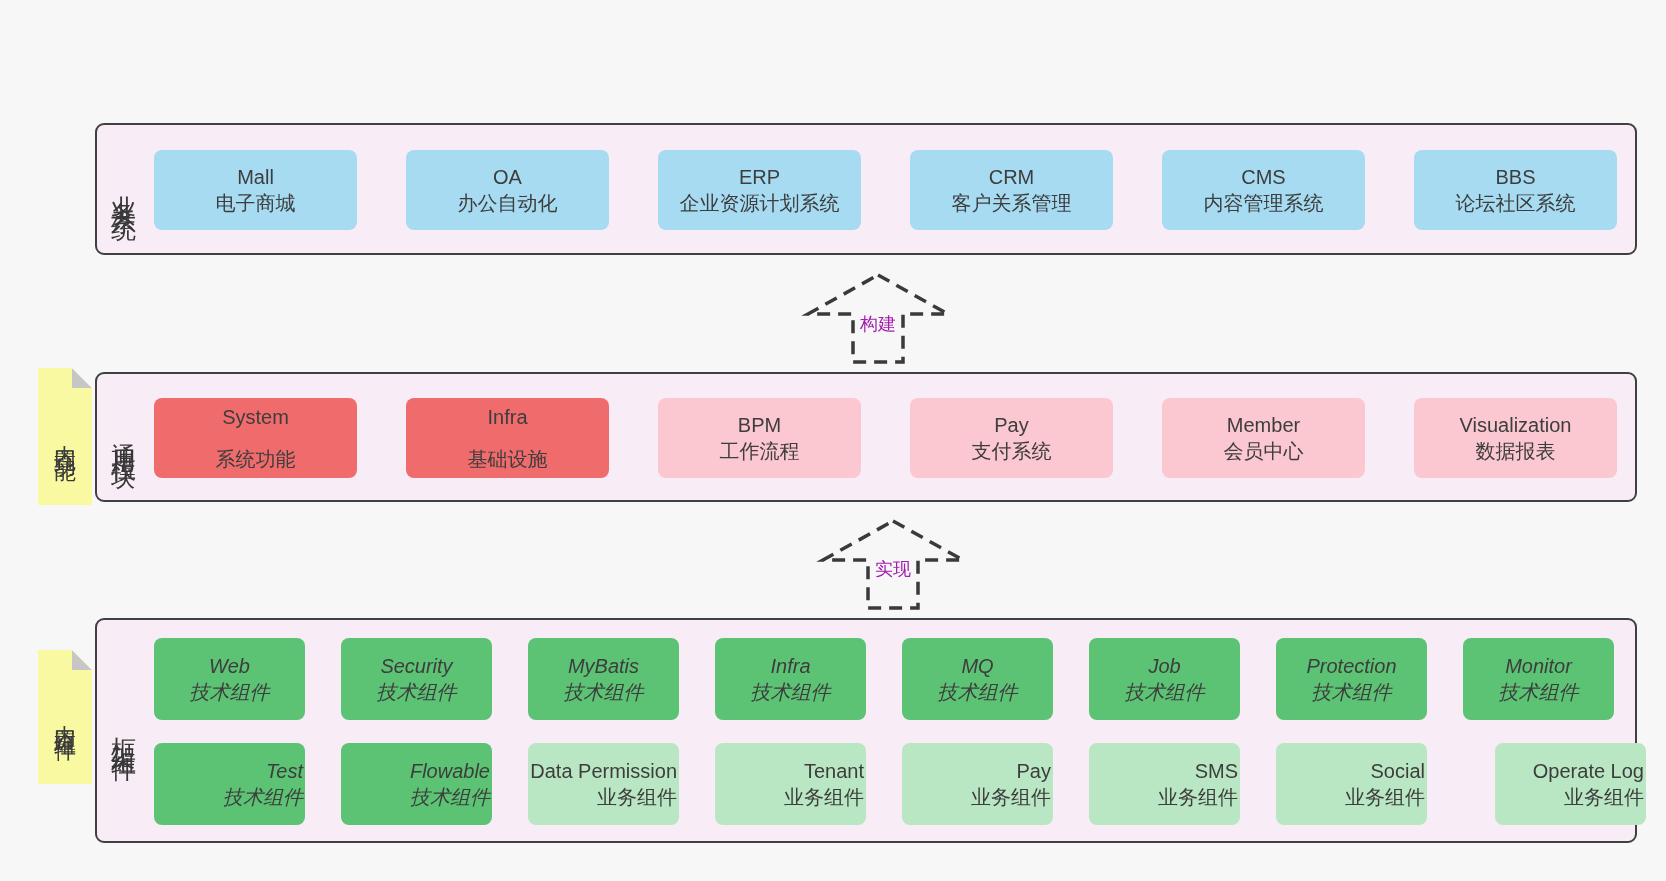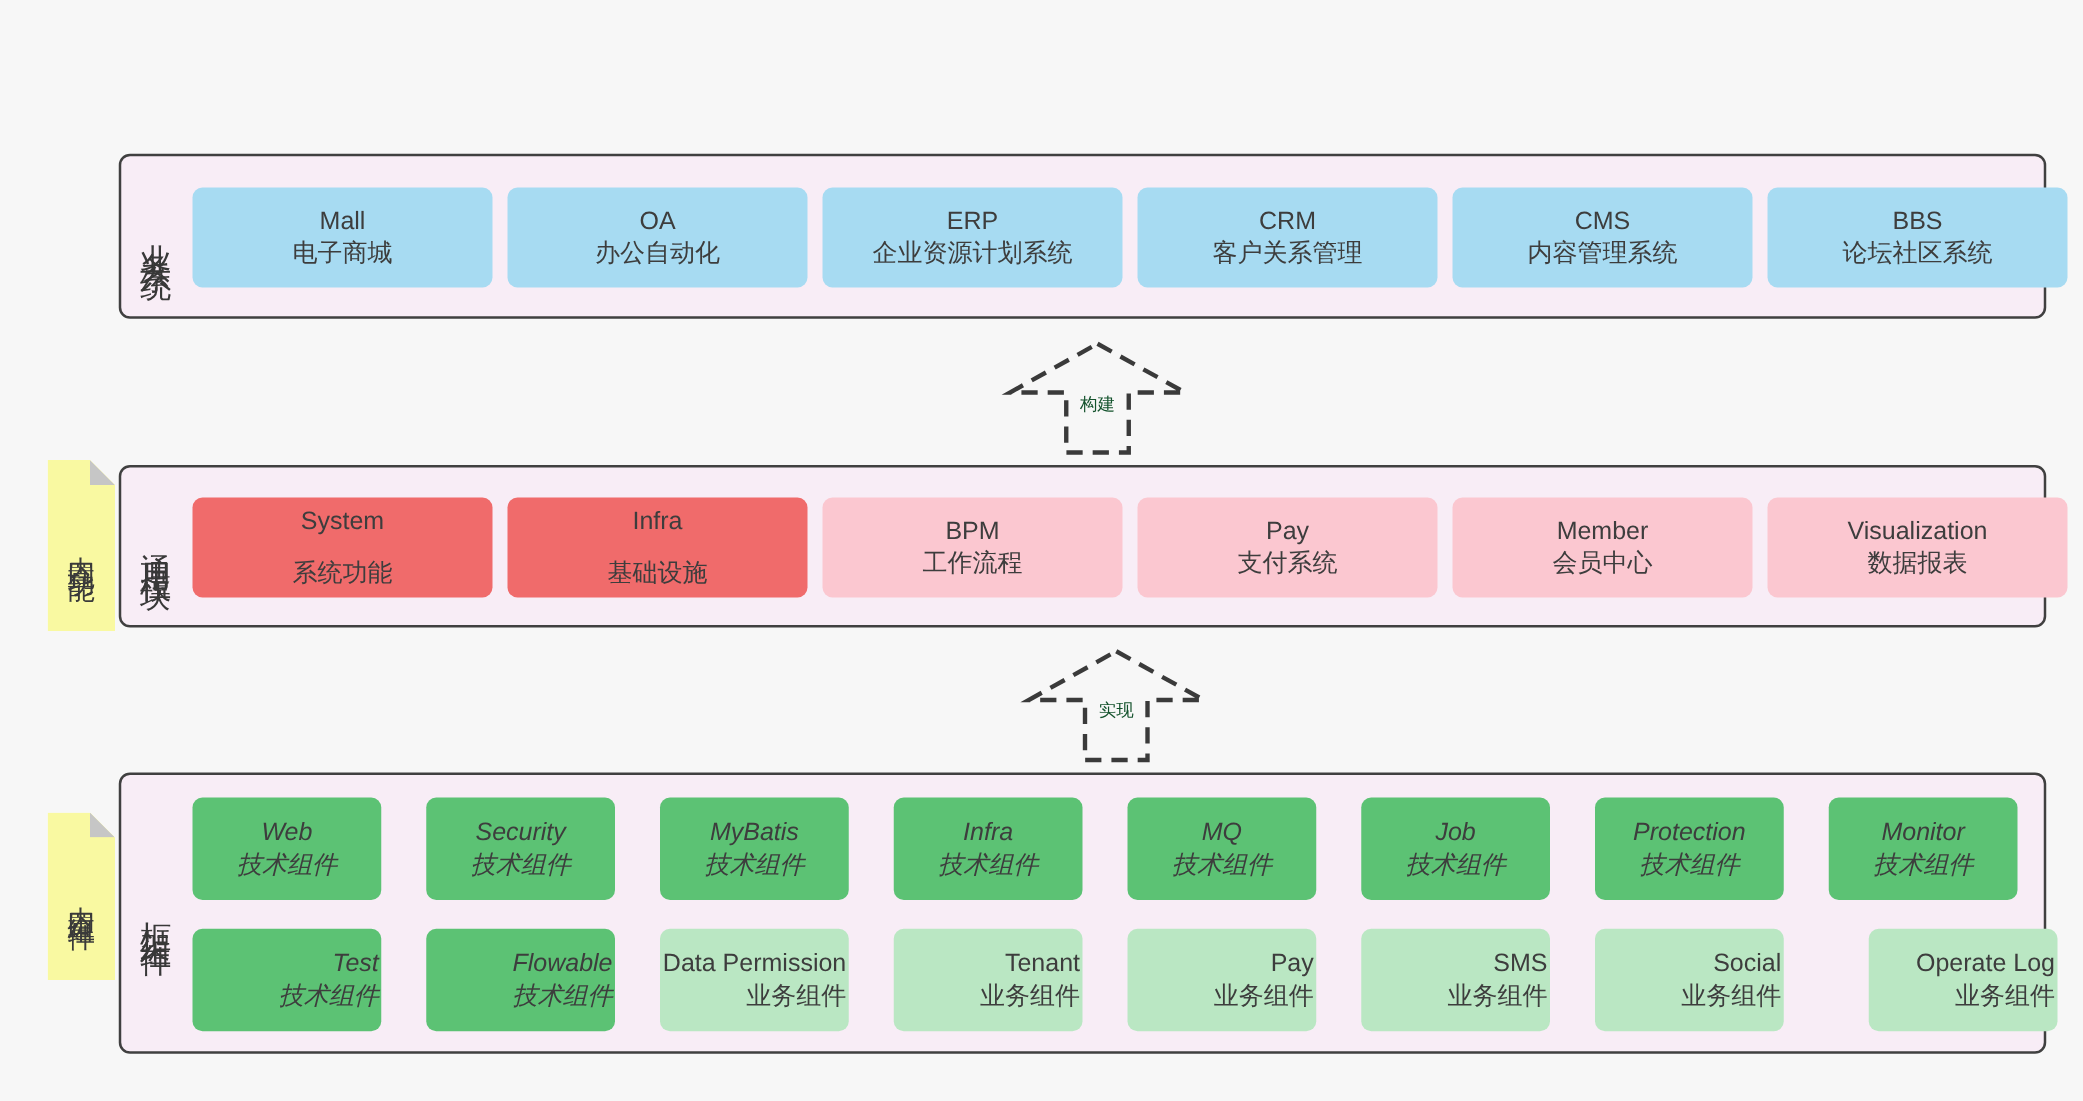--- a/index.html
+++ b/index.html
@@ -9,36 +9,36 @@
          border:2px solid #404040;border-radius:9px;box-sizing:border-box;}
   .layer-1{top:123px;height:132px;}
   .layer-2{top:372px;height:130px;}
   .layer-3{top:618px;height:225px;}
   .vlabel{position:absolute;left:11px;top:50%;transform:translateY(-50%);
           writing-mode:vertical-rl;text-orientation:upright;
           font-size:25px;letter-spacing:7px;color:#383838;white-space:nowrap;}
   .box{position:absolute;border-radius:8px;display:flex;flex-direction:column;
        justify-content:center;align-items:center;text-align:center;
        font-size:20px;line-height:26px;padding:2px;box-sizing:border-box;}
-  .w6{width:240px;top:25px;height:80px;}
+  .w6{width:203px;top:25px;height:80px;}
   .w8{width:151px;height:82px;}
   .r1{top:18px;} .r2{top:123px;align-items:flex-end;}
   .blue{background:#a7dbf2;} .red{background:#f06b6b;gap:16px;} .pink{background:#fbc7d0;}
   .green{background:#5cc274;font-style:italic;} .lgreen{background:#bae7c3;}
   .sticky{position:absolute;left:38px;width:54px;background:#f9f9a1;
           clip-path:polygon(0 0,calc(100% - 20px) 0,100% 20px,100% 100%,0 100%);
           display:flex;justify-content:center;align-items:center;}
   .sticky-2{top:368px;height:137px;}
   .sticky-3{top:650px;height:134px;}
   .fold{position:absolute;top:0;right:0;width:20px;height:20px;background:#c6c6c6;
         clip-path:polygon(0 0,100% 100%,0 100%);}
   .sticky .vlabel{position:static;transform:none;font-size:22px;letter-spacing:5px;color:#3a3a3a;}
   .arrows{position:absolute;left:0;top:0;width:1666px;height:881px;pointer-events:none;}
-  .arrow-label{position:absolute;transform:translate(-50%,-50%);font-size:14px;
-               color:#14532d;background:#f7f7f7;padding:0 2px;white-space:nowrap;}
+  .arrow-label{position:absolute;transform:translate(-50%,-50%);font-size:18px;
+               color:#a21caf;background:#f7f7f7;padding:0 2px;white-space:nowrap;}
   .al-1{left:878px;top:324px;} .al-2{left:893px;top:569px;}
 </style>
 </head>
 <body>
 
 <div class="canvas">
 
   <div class="sticky sticky-2">
     <div class="fold"></div>
     <div class="vlabel">内置功能</div>

